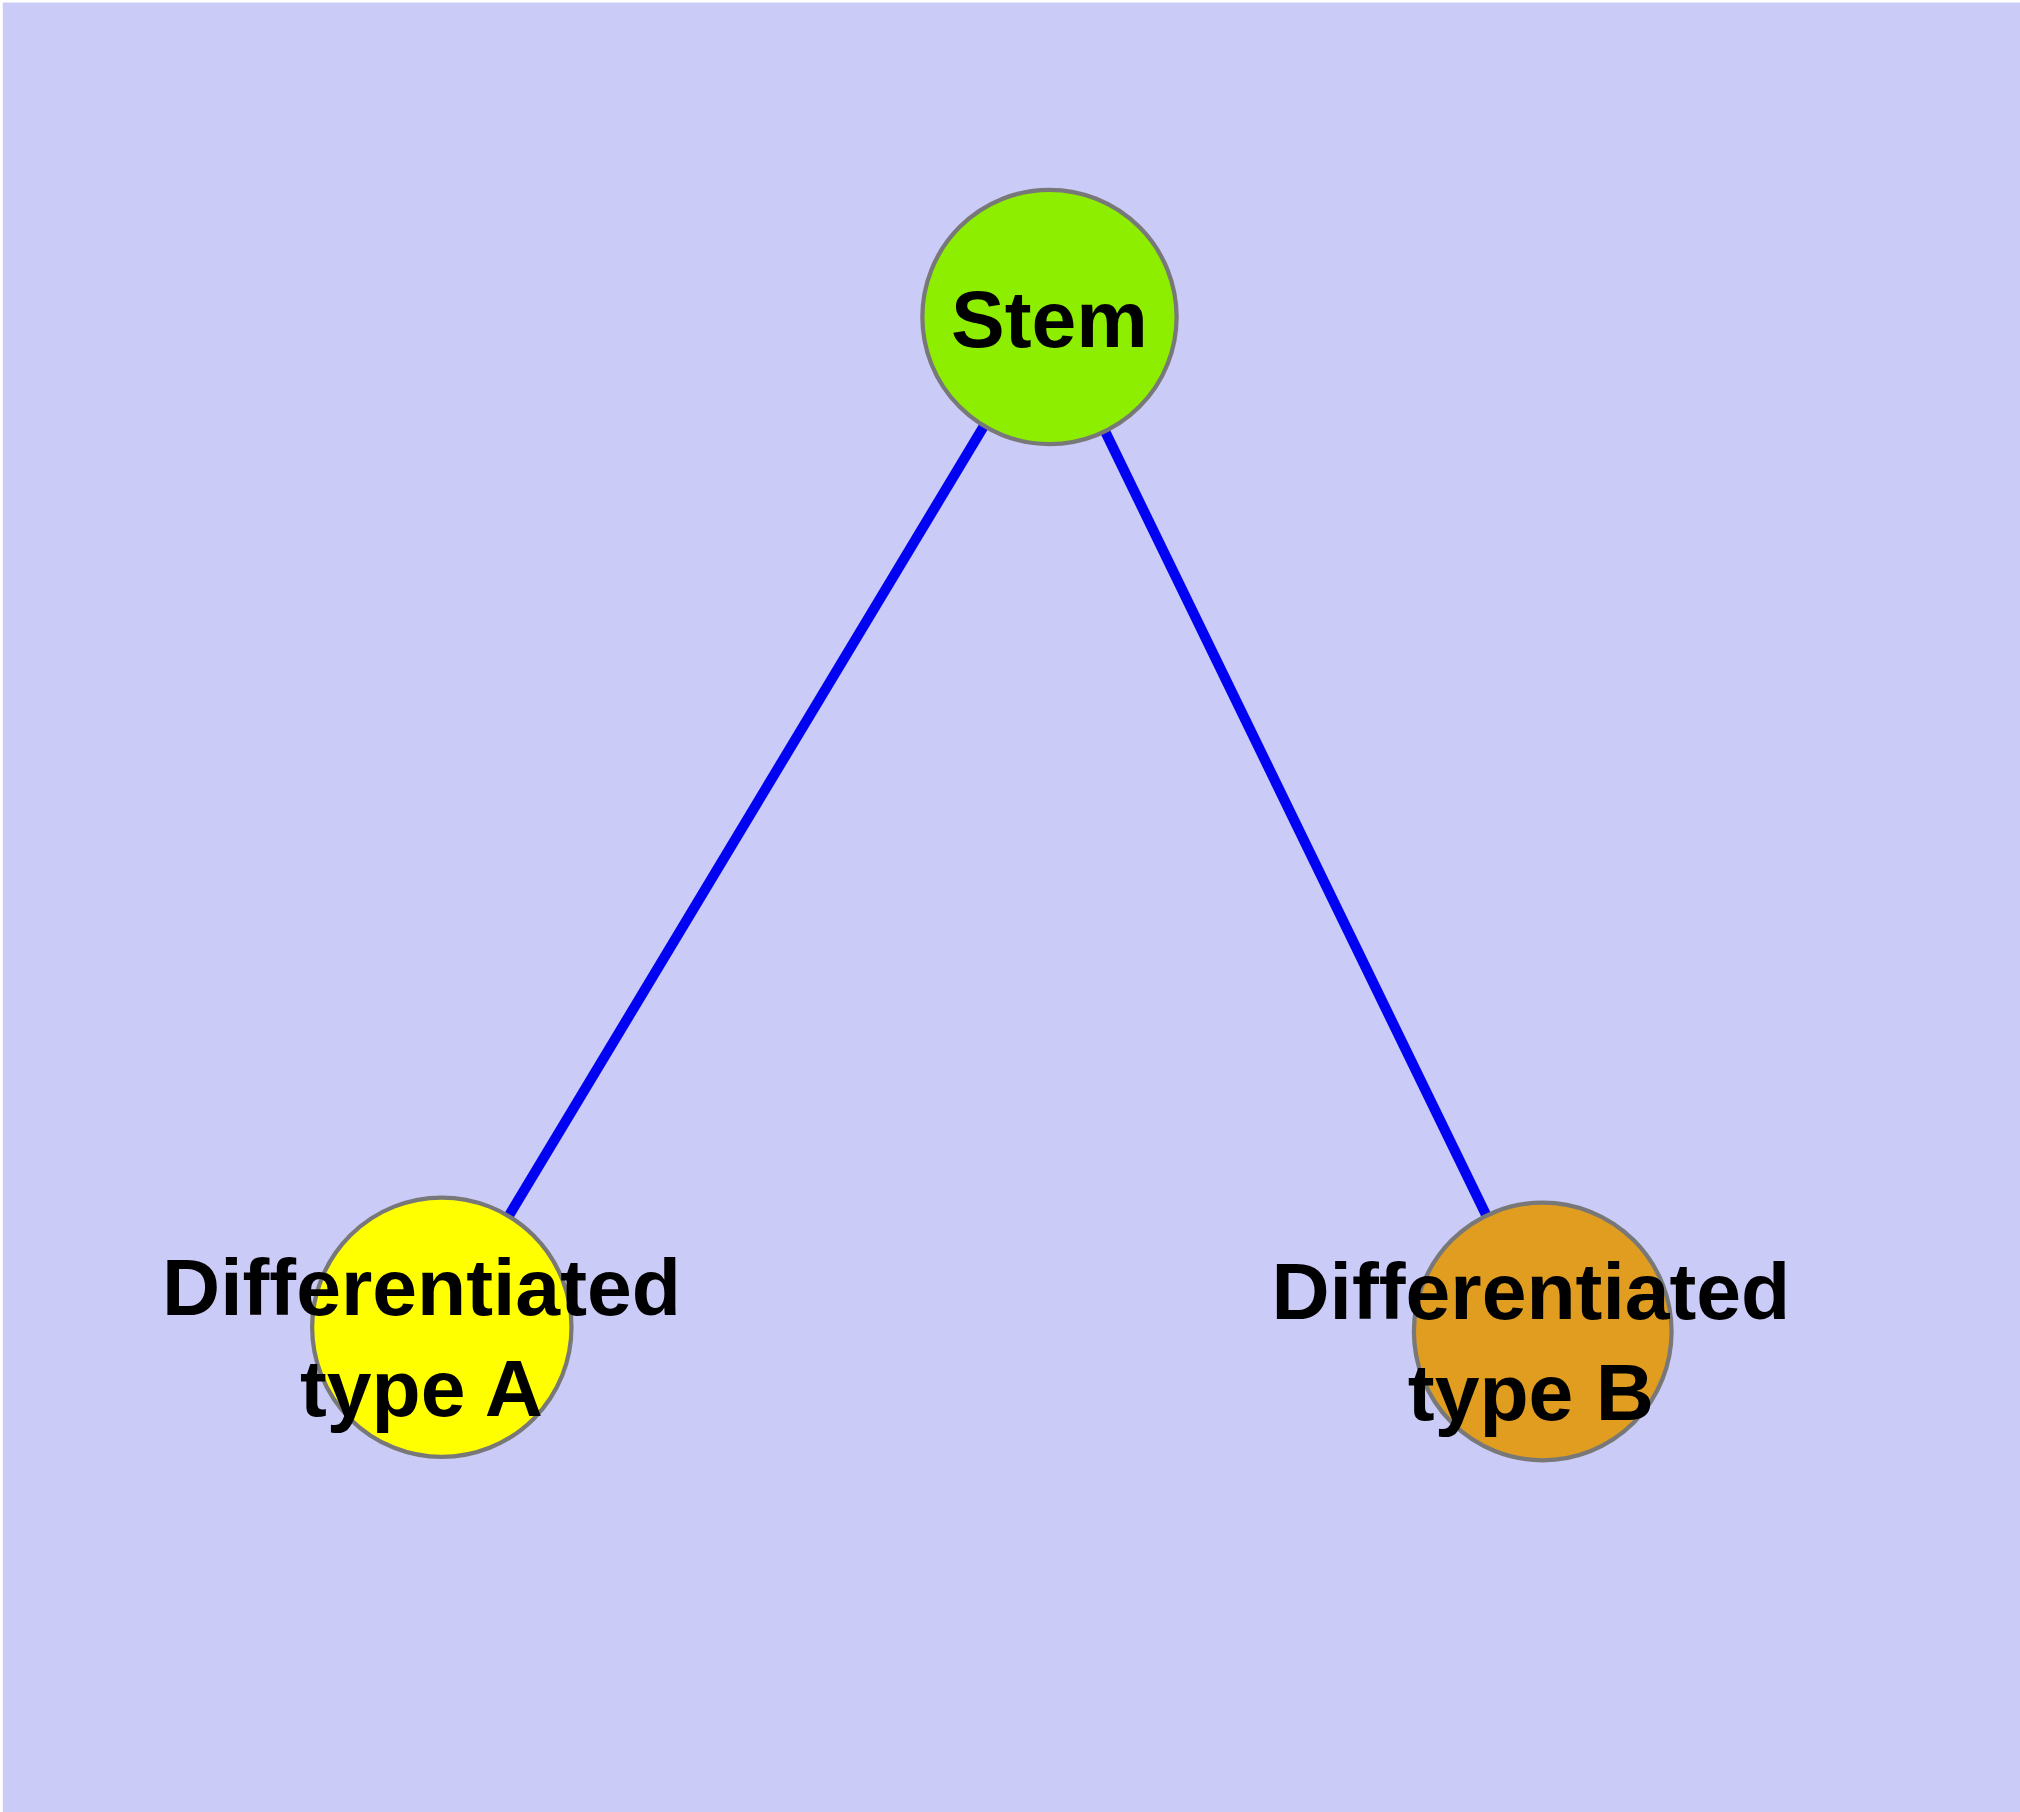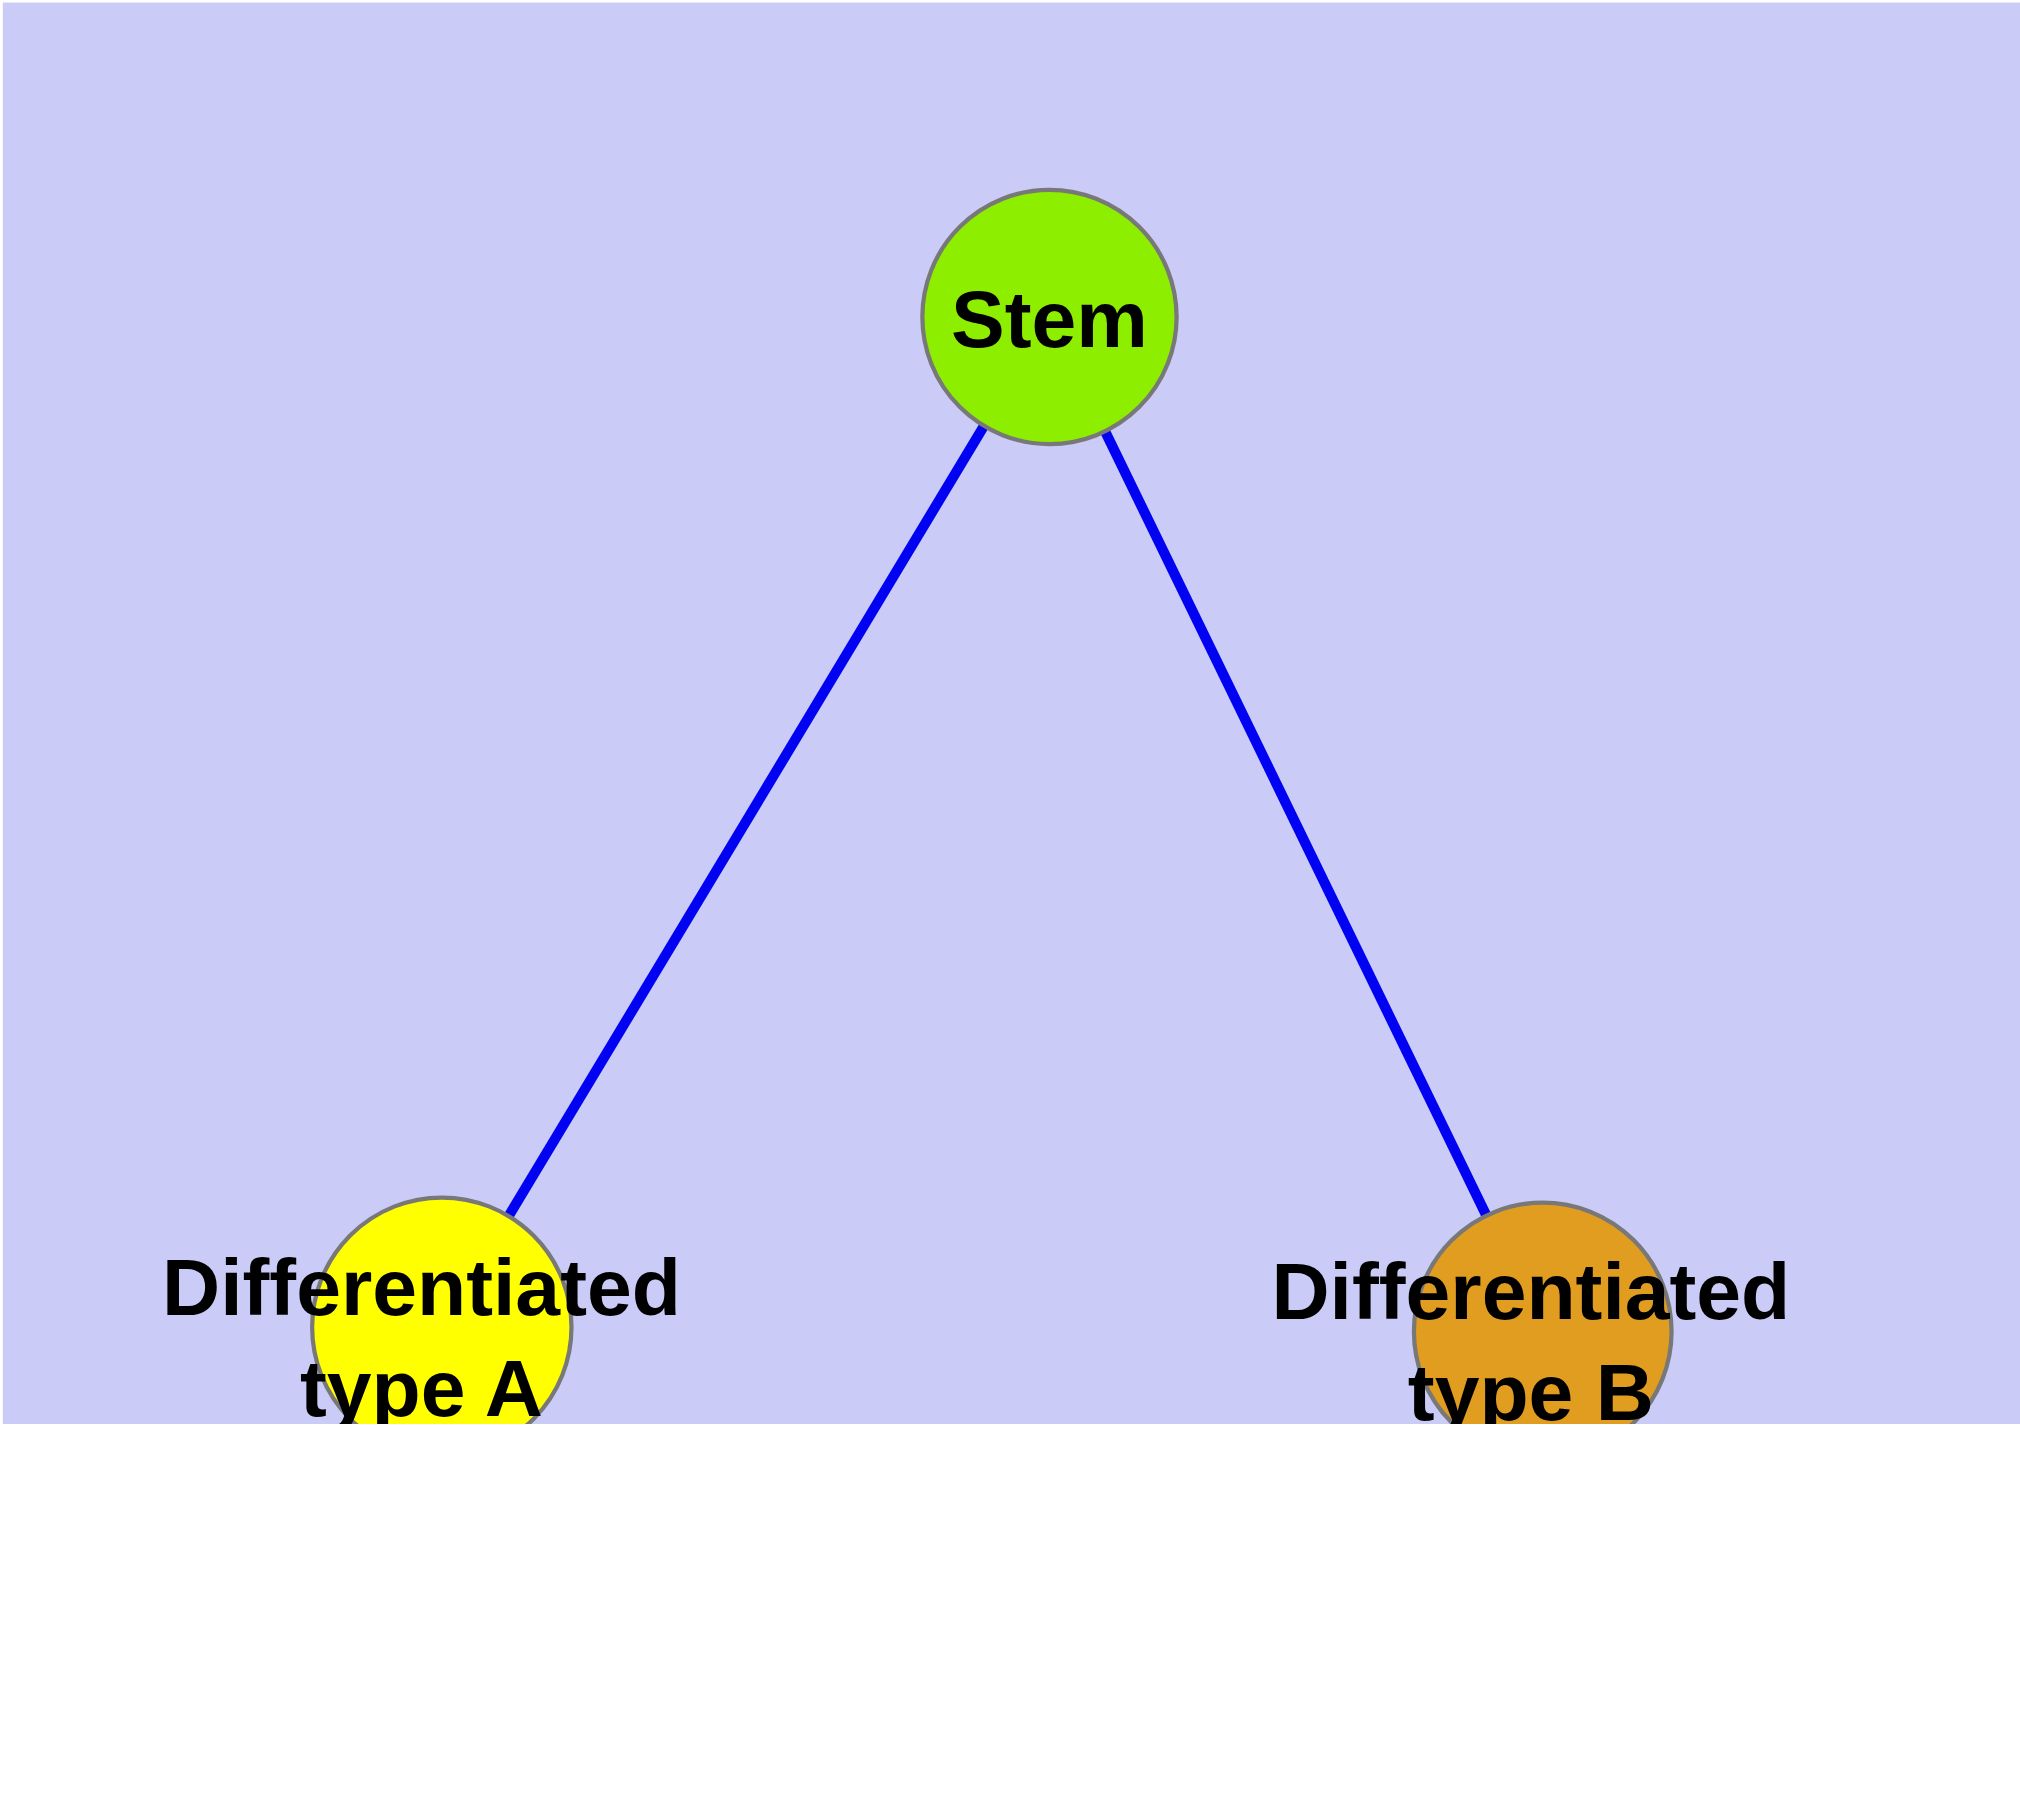--- a/index.html
+++ b/index.html
@@ -2,21 +2,21 @@
 <html style="font-size:13.6px"><head>
 <meta charset="utf-8">
 <style>
   html, body {
     margin: 0;
     padding: 0;
     background: #ffffff;
   }
   .canvas-wrap {
     width: 2021px;
-    height: 1424px;
+    height: 1812px;
     position: relative;
   }
   svg {
     display: block;
   }
   .node-circle {
     stroke: #787878;
     stroke-width: 5;
   }
   .graph-edge {

